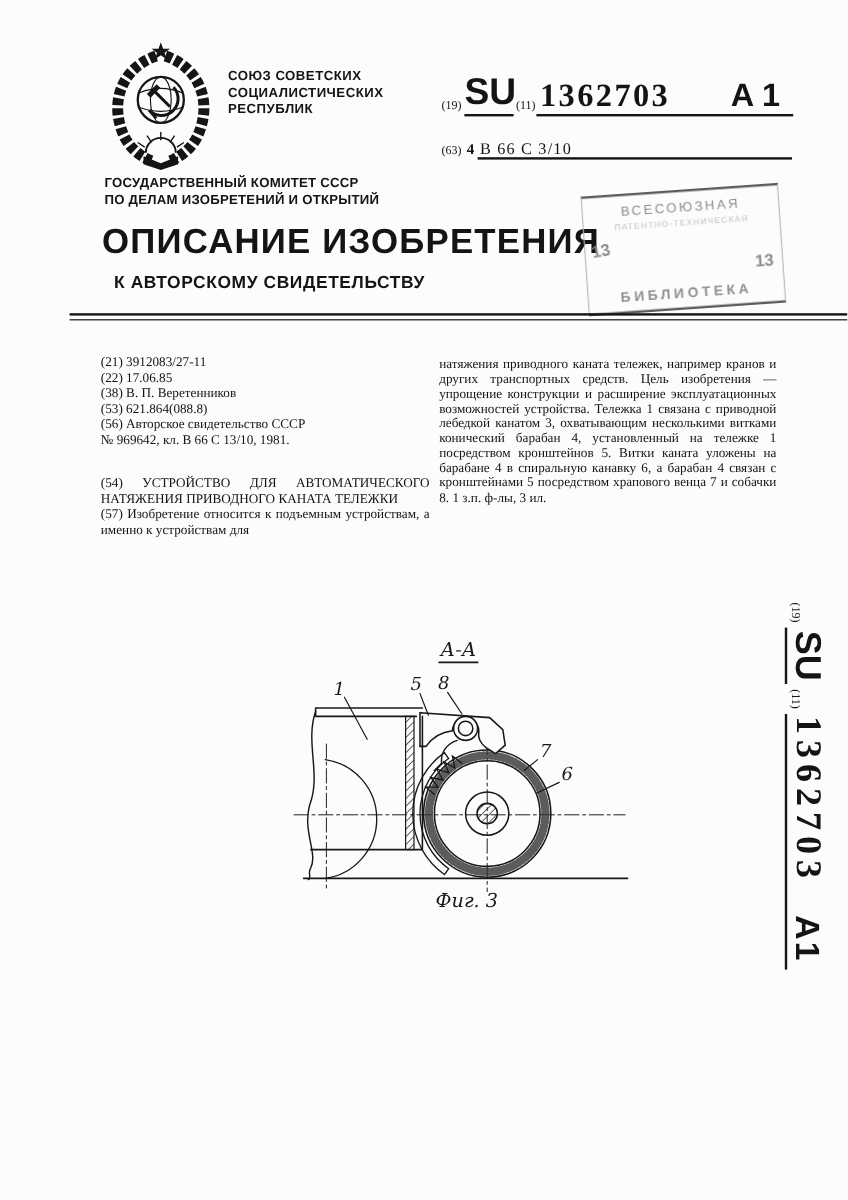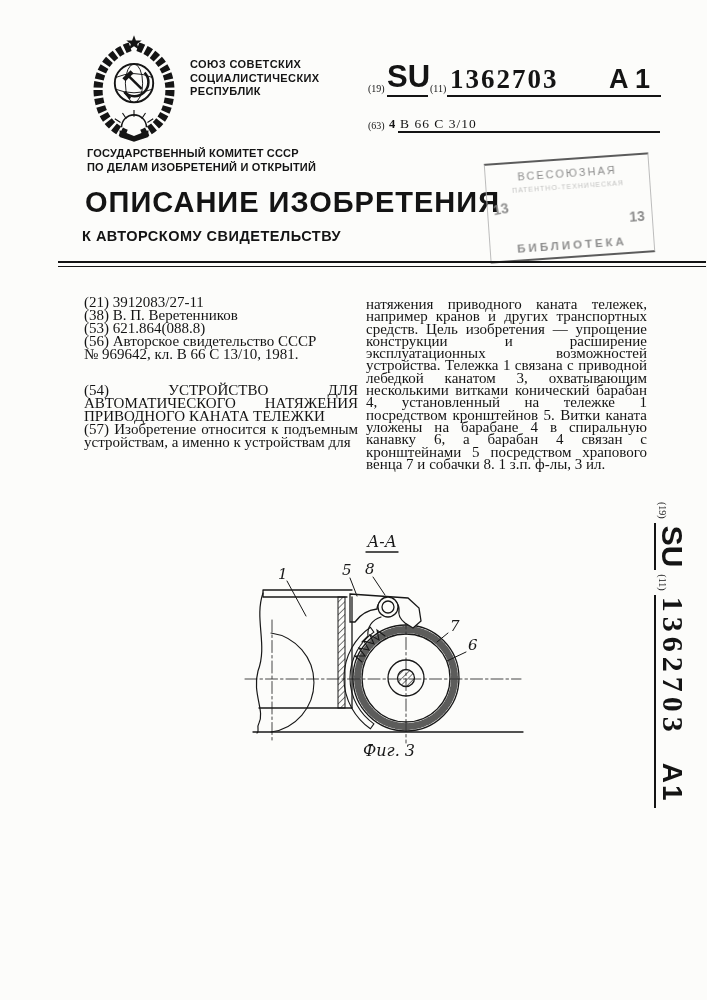--- a/index.html
+++ b/index.html
@@ -8,21 +8,21 @@
     background:#fcfcfa;color:#141414;
     font-family:"Liberation Serif", serif;
   }
   .abs{position:absolute}
   .pre{white-space:pre-line}
   
   #emblem{left:86px;top:33px;width:96px;height:110px}
   #union{left:190px;top:58px;font:bold 11px/13.5px "Liberation Sans", sans-serif;letter-spacing:.4px}
   #committee{left:87px;top:147px;font:bold 11px/13.5px "Liberation Sans", sans-serif;letter-spacing:.2px}
   #doc-title{left:85px;top:186px;font:bold 29px "Liberation Sans", sans-serif;letter-spacing:1px}
-  #doc-subtitle{left:82px;top:228px;font:bold 14.5px "Liberation Sans", sans-serif;letter-spacing:.5px}
+  #doc-subtitle{left:95px;top:228px;font:bold 14.5px "Liberation Sans", sans-serif;letter-spacing:.5px}
   
   .code{font:10px "Liberation Serif", serif}
   #p19{left:368px;top:83px}
   #pSU{left:387px;top:61px;font:bold 31px/31px "Liberation Sans", sans-serif}
   #p11{left:430px;top:83px}
   #pnum{left:450px;top:66px;font:bold 27px/27px "Liberation Serif", serif;letter-spacing:2px}
   #pkind{left:609px;top:66px;font:bold 27px/27px "Liberation Sans", sans-serif}
   .rule{background:#141414}
   #u-su{left:387px;top:95px;width:41px;height:2px}
   #u-num{left:447px;top:95px;width:214px;height:2px}
@@ -40,21 +40,21 @@
     filter:blur(.4px);opacity:.9;
   }
   .st-l1{margin-top:7px;text-align:center;font-size:11px;letter-spacing:2px}
   .st-l2{margin-top:4px;text-align:center;font-size:7px;letter-spacing:1px;opacity:.55}
   .st-nl{position:absolute;left:5px;top:36px;font-weight:bold;font-size:14px;transform:rotate(-7deg)}
   .st-nr{position:absolute;right:7px;top:53px;font-weight:bold;font-size:14px}
   .st-l3{position:absolute;left:0;right:0;bottom:5px;text-align:center;font-weight:bold;font-size:11.5px;letter-spacing:3px}
   
   #double-rule{left:58px;top:261px;width:648px;height:3px;border-top:2.5px solid #141414;border-bottom:1.5px solid #141414}
   
-  .col{font-size:15px;line-height:13px;text-align:justify}
+  .col{font-size:11px;line-height:13px;text-align:justify}
   #col-left{left:84px;top:296px;width:274px}
   #col-right{left:366px;top:298px;width:281px;line-height:12.3px}
   .bib{white-space:nowrap}
   #abstract-title{margin-top:23px;text-transform:uppercase}
   
   #figure{left:230px;top:525px;width:300px;height:242px}
   
   #sidebar{
     left:702px;top:502px;width:310px;height:48px;
     transform:rotate(90deg);transform-origin:0 0;
@@ -114,20 +114,21 @@
   <div class="st-l2">ПАТЕНТНО-ТЕХНИЧЕСКАЯ</div>
   <div class="st-nl">13</div>
   <div class="st-nr">13</div>
   <div class="st-l3">БИБЛИОТЕКА</div>
 </div>
 
 <div id="double-rule" class="abs"></div>
 
 <div id="col-left" class="abs col">
   <div class="bib">(21) 3912083/27-11</div>
+  <div class="bib">(22) 17.06.85</div>
   <div class="bib">(38) В. П. Веретенников</div>
   <div class="bib">(53) 621.864(088.8)</div>
   <div class="bib">(56) Авторское свидетельство СССР</div>
   <div class="bib">№ 969642, кл. B 66 C 13/10, 1981.</div>
   <div id="abstract-title">(54) УСТРОЙСТВО ДЛЯ АВТОМАТИЧЕСКОГО НАТЯЖЕНИЯ ПРИВОДНОГО КАНАТА ТЕЛЕЖКИ</div>
   <div>(57) Изобретение относится к подъемным устройствам, а именно к устройствам для</div>
 </div>
 
 <div id="col-right" class="abs col">
   <div>натяжения приводного каната тележек, например кранов и других транспортных средств. Цель изобретения — упрощение конструкции и расширение эксплуатационных возможностей устройства. Тележка 1 связана с приводной лебедкой канатом 3, охватывающим несколькими витками конический барабан 4, установленный на тележке 1 посредством кронштейнов 5. Витки каната уложены на барабане 4 в спиральную канавку 6, а барабан 4 связан с кронштейнами 5 посредством храпового венца 7 и собачки 8. 1 з.п. ф-лы, 3 ил.</div>

